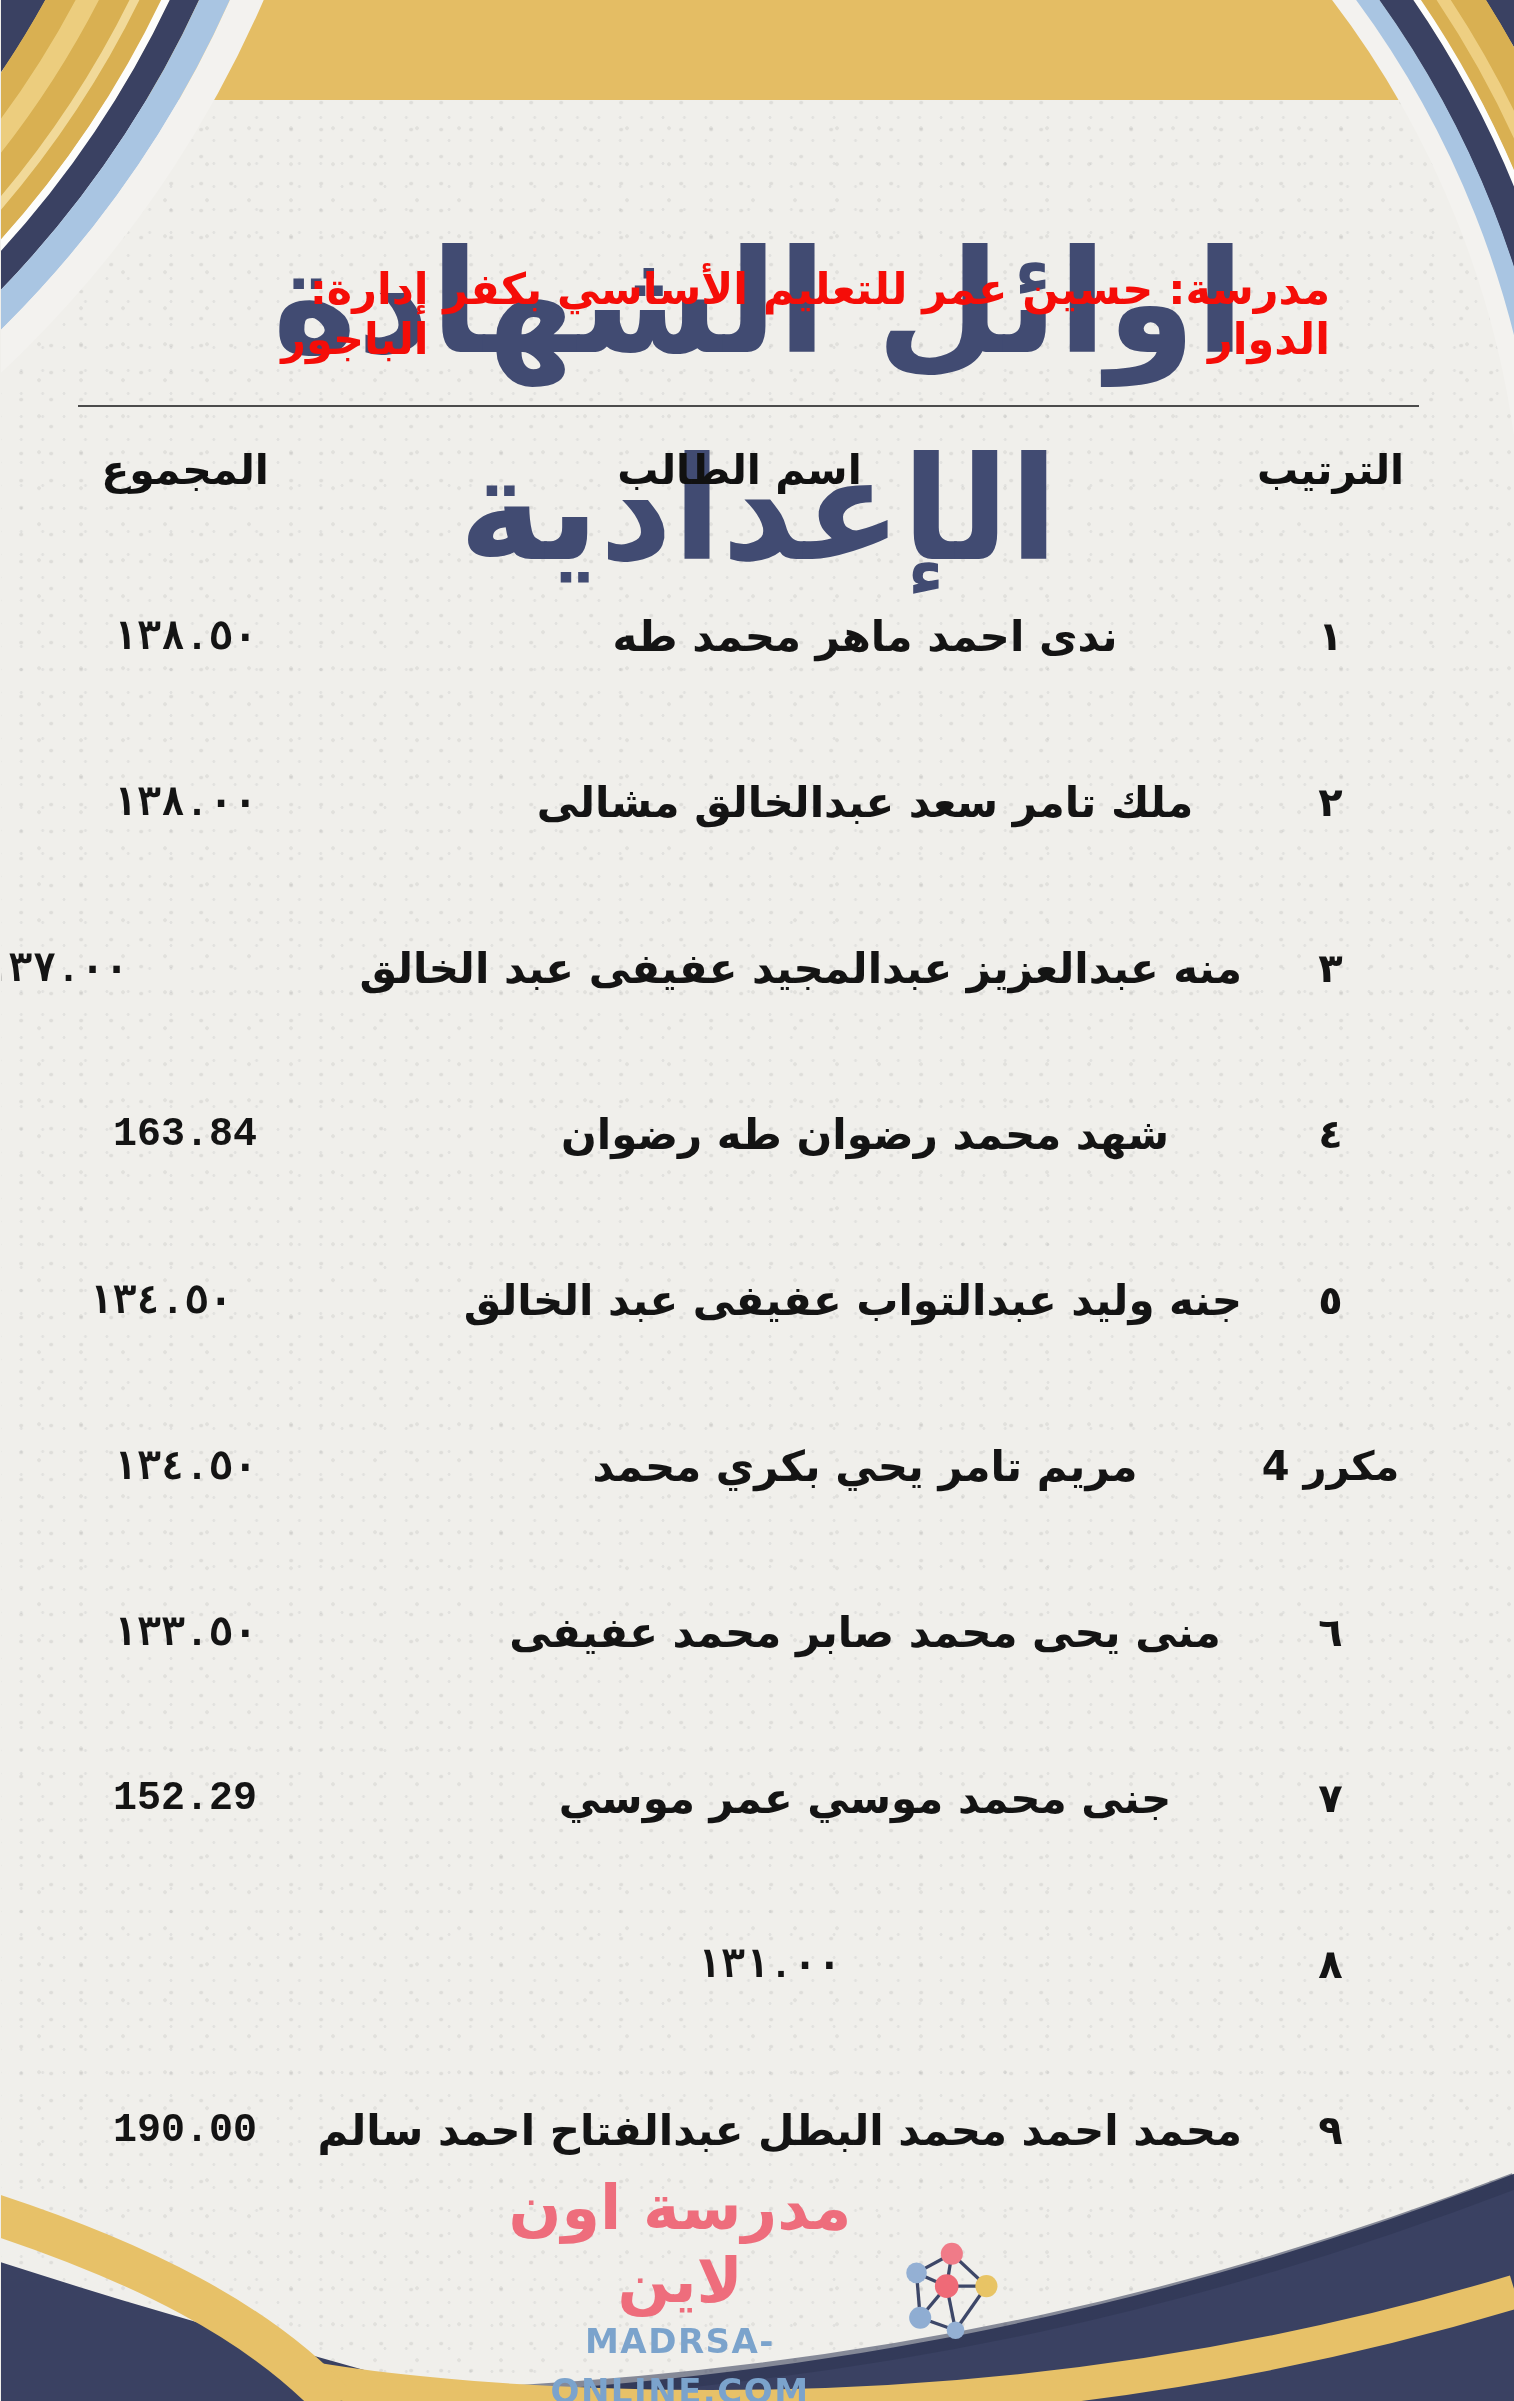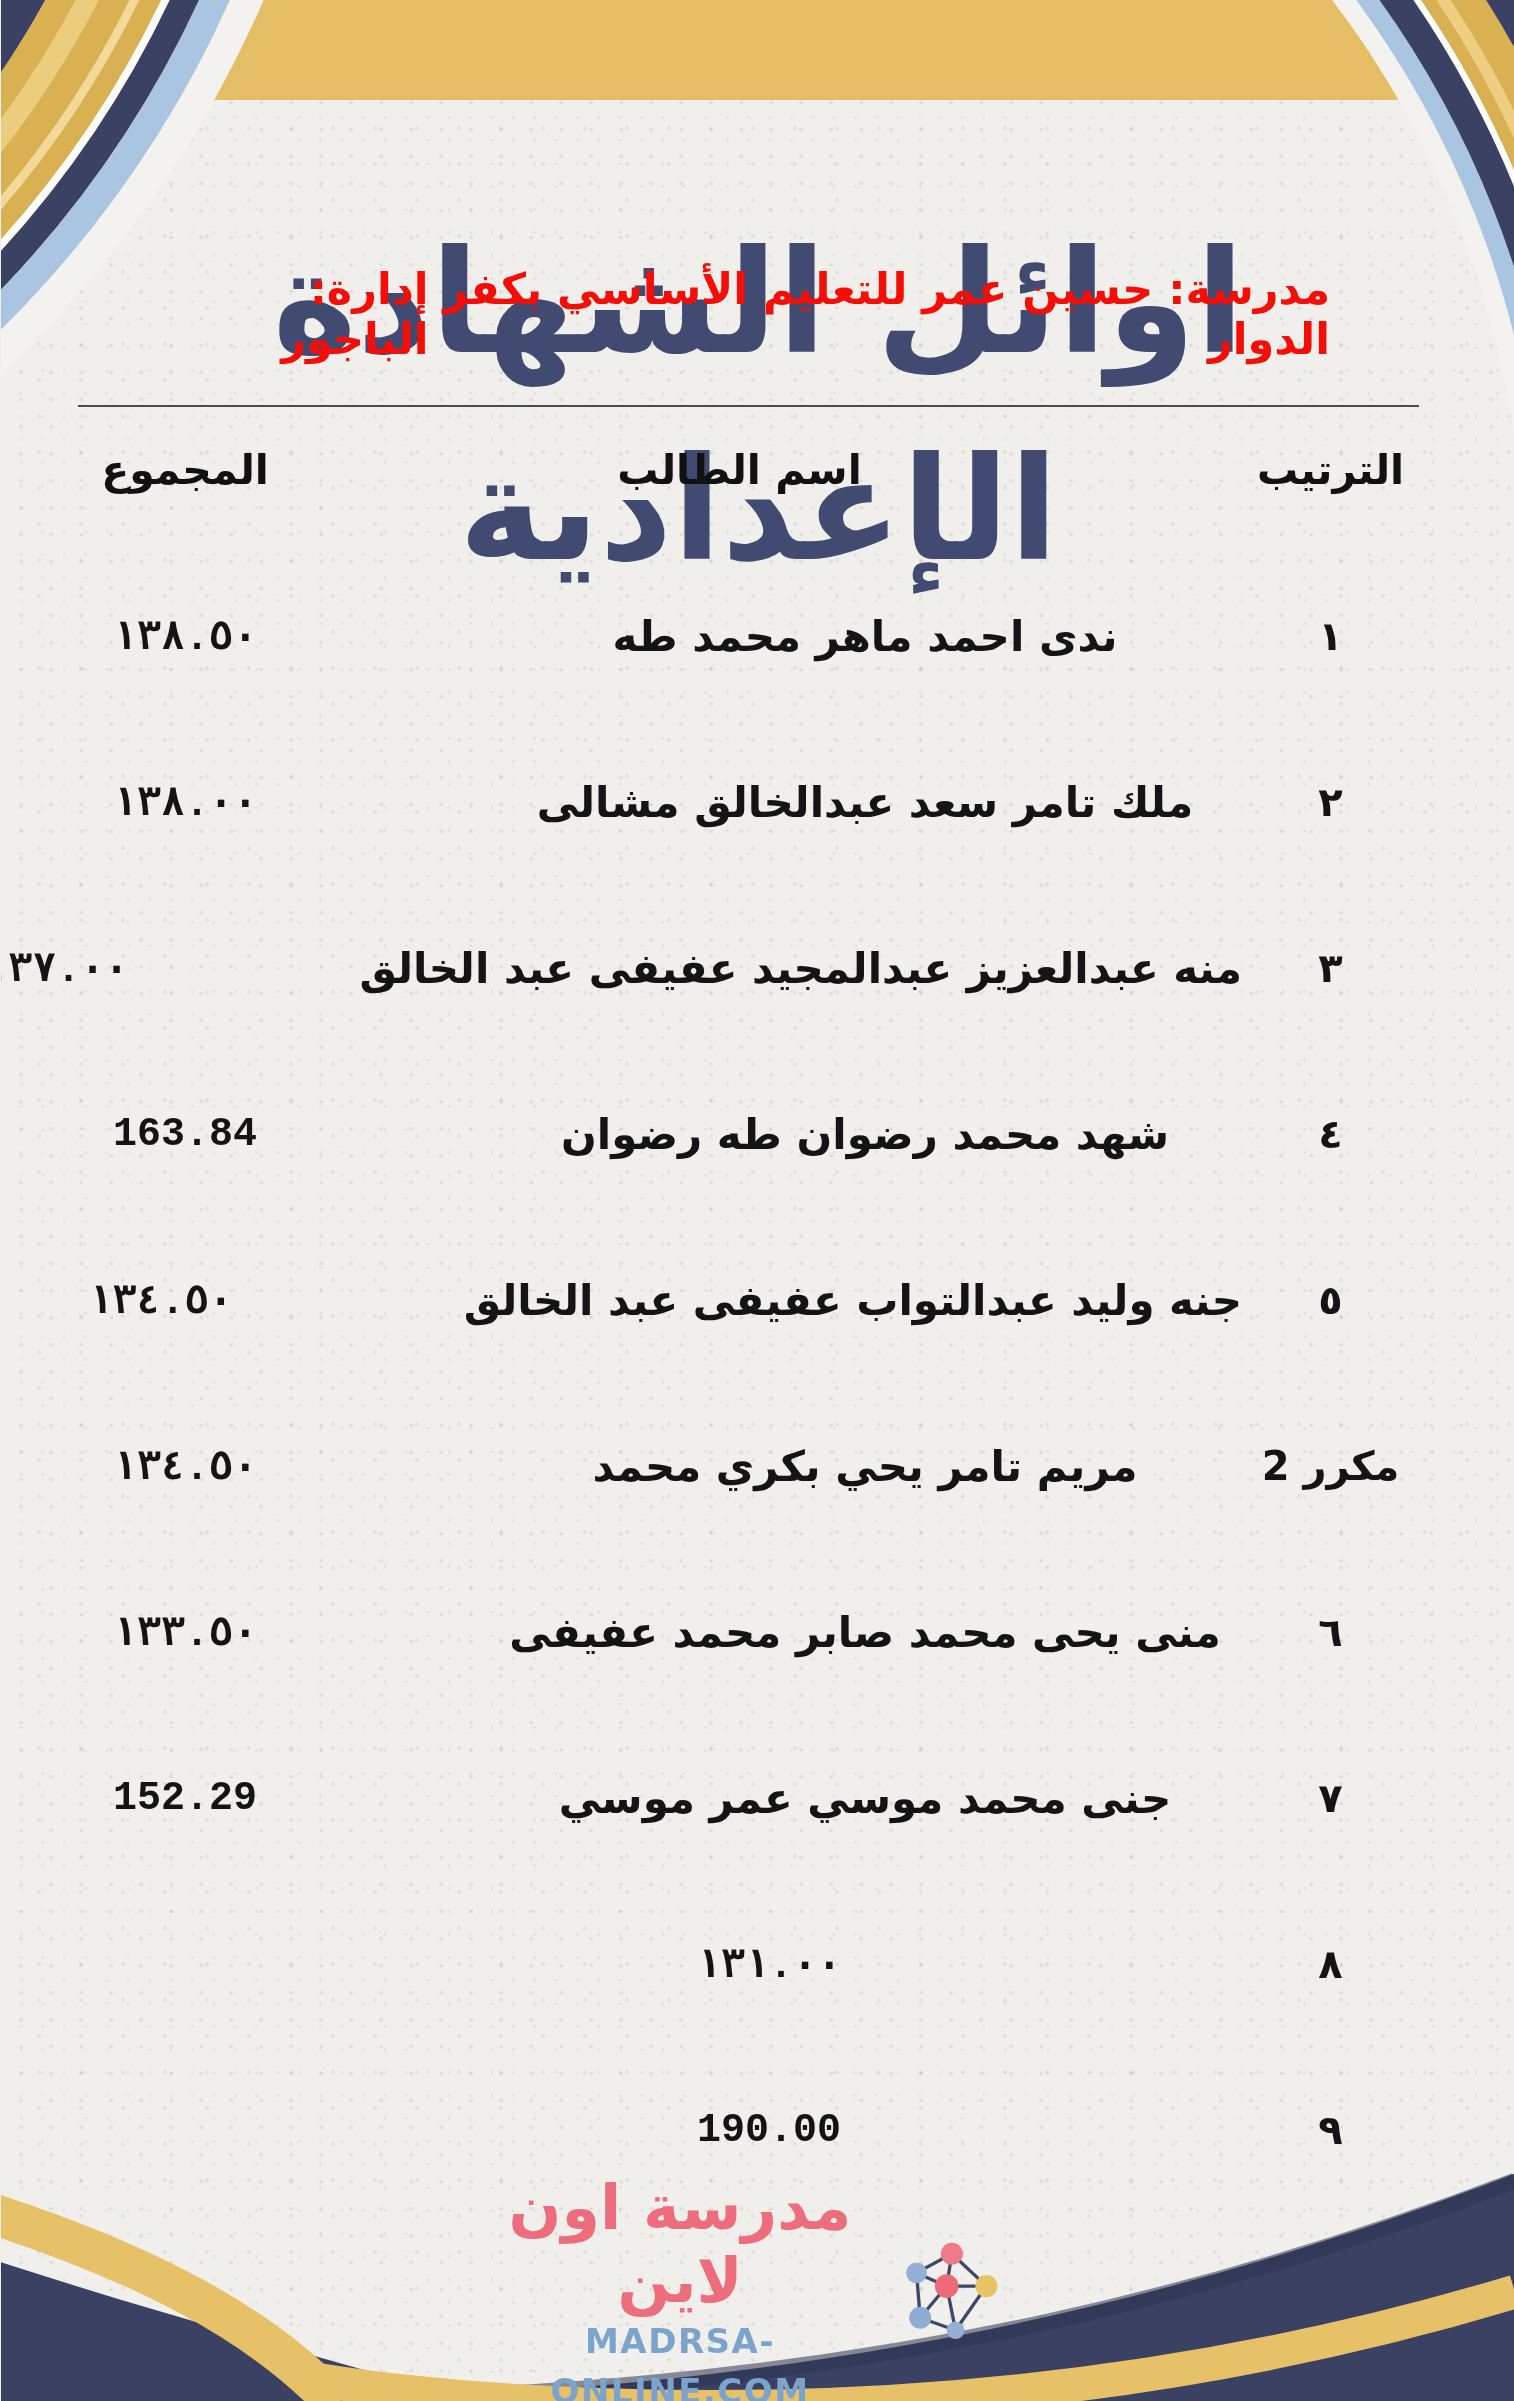--- a/index.html
+++ b/index.html
@@ -136,21 +136,21 @@
     <div class="cell cell-total">163.84</div>
   </div>
 
   <div class="t-row t-grid" style="padding:0 96px 0 74px">
     <div class="cell cell-rank">٥</div>
     <div class="cell cell-name">جنه وليد عبدالتواب عفيفى عبد الخالق</div>
     <div class="cell cell-total">١٣٤.٥٠</div>
   </div>
 
   <div class="t-row t-grid" style="padding:0 96px 0 74px">
-    <div class="cell cell-rank">مكرر 2</div>
+    <div class="cell cell-rank">مكرر 4</div>
     <div class="cell cell-name">مريم تامر يحي بكري محمد</div>
     <div class="cell cell-total">١٣٤.٥٠</div>
   </div>
 
   <div class="t-row t-grid" style="padding:0 96px 0 74px">
     <div class="cell cell-rank">٦</div>
     <div class="cell cell-name">منى يحى محمد صابر محمد عفيفى</div>
     <div class="cell cell-total">١٣٣.٥٠</div>
   </div>
 
@@ -160,20 +160,21 @@
     <div class="cell cell-total">152.29</div>
   </div>
 
   <div class="t-row t-grid" style="padding:0 96px 0 74px">
     <div class="cell cell-rank">٨</div>
     <div class="cell cell-total">١٣١.٠٠</div>
   </div>
 
   <div class="t-row t-grid" style="padding:0 96px 0 74px">
     <div class="cell cell-rank">٩</div>
+    <div class="cell cell-name">محمد احمد محمد البطل عبدالفتاح احمد سالم</div>
     <div class="cell cell-total">190.00</div>
   </div>
 </div>
 
 <div class="abs brand">
   <div class="brand-text">
     <div class="brand-ar">مدرسة اون لاين</div>
     <div class="brand-en">MADRSA-ONLINE.COM</div>
   </div>
   <svg width="100" height="103" viewBox="0 0 135 140">

